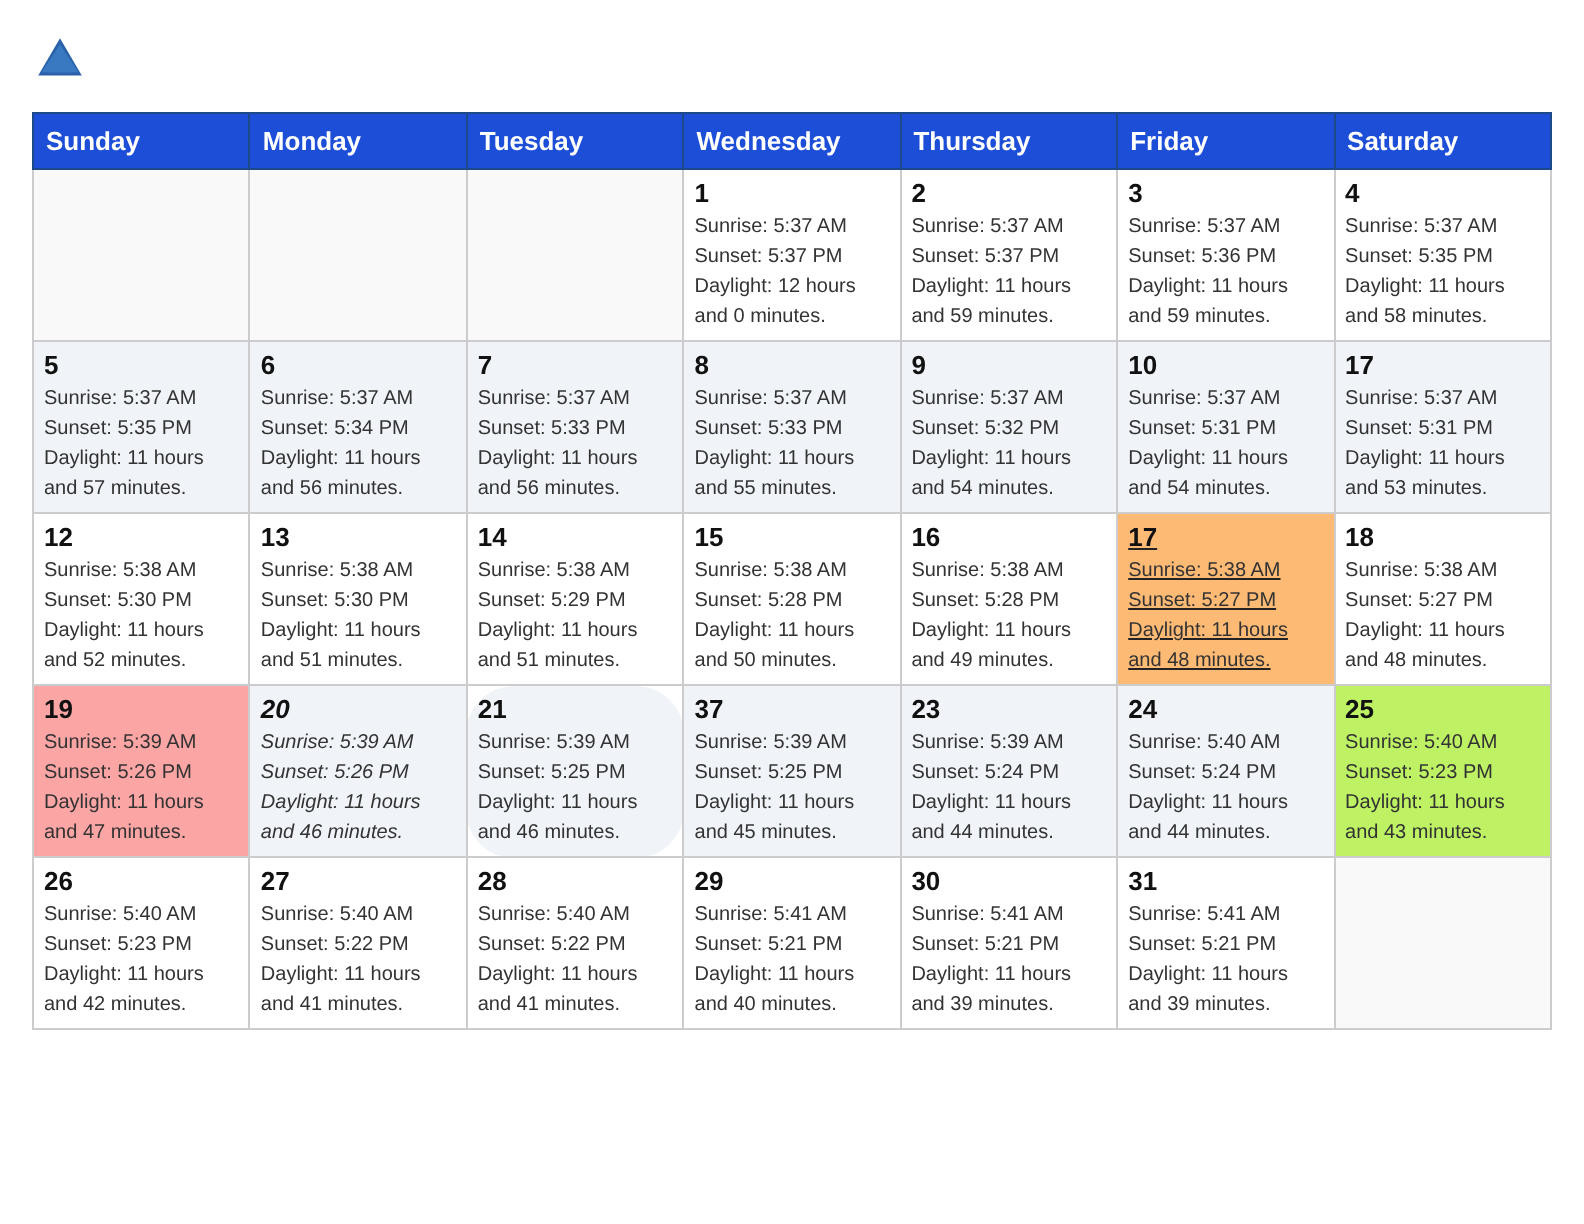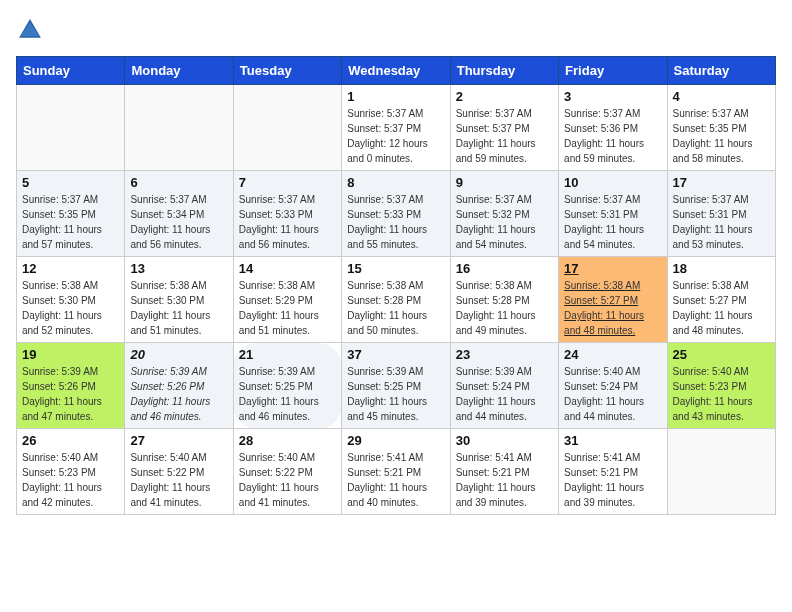--- a/index.html
+++ b/index.html
@@ -236,21 +236,21 @@
 Daylight: 11 hours and 48 minutes.</div>
         </td>
         <td style="background: rgb(255, 255, 255); margin-left: 36px;">
           <div class="day-num">18</div>
           <div class="day-info" style="white-space: pre-line;">Sunrise: 5:38 AM
 Sunset: 5:27 PM
 Daylight: 11 hours and 48 minutes.</div>
         </td>
       </tr>
       <tr>
-        <td style="background: #bef264;">
+        <td style="background: #fca5a5;">
           <div class="day-num">19</div>
           <div class="day-info" style="white-space: pre-line;">Sunrise: 5:39 AM
 Sunset: 5:26 PM
 Daylight: 11 hours and 47 minutes.</div>
         </td>
         <td style="background: rgb(240, 244, 248); font-style: italic;">
           <div class="day-num">20</div>
           <div class="day-info" style="white-space: pre-line;">Sunrise: 5:39 AM
 Sunset: 5:26 PM
 Daylight: 11 hours and 46 minutes.</div>

